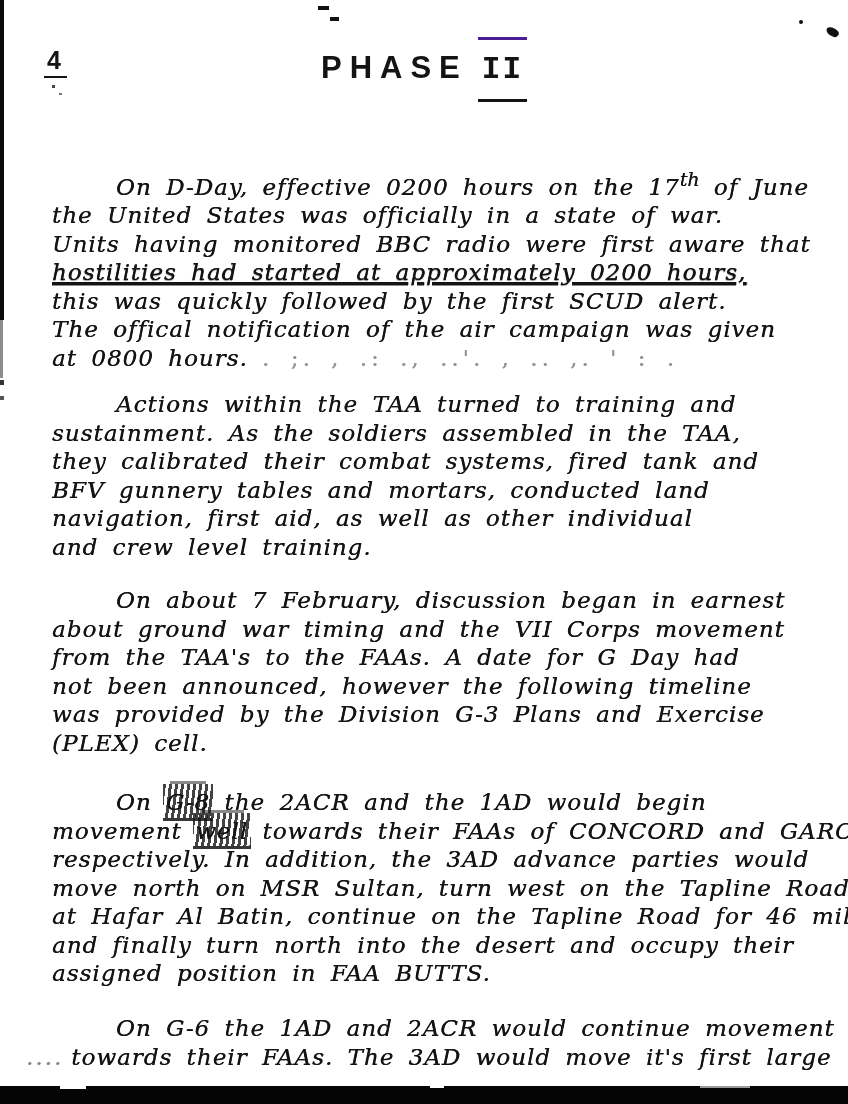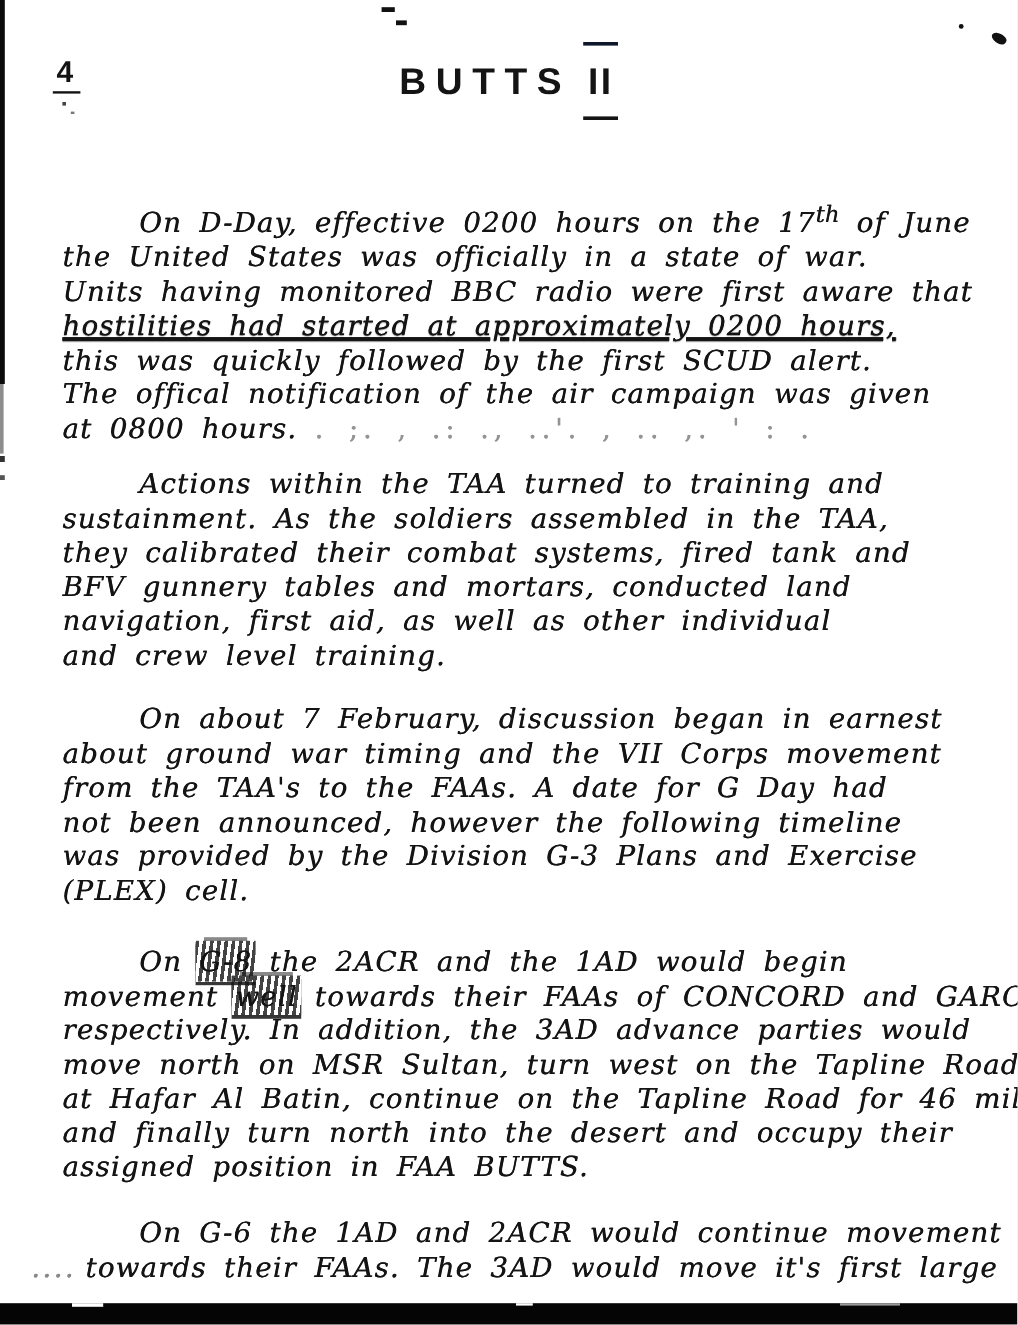--- a/index.html
+++ b/index.html
@@ -30,22 +30,22 @@
   
   .pagenum{position:absolute;top:46px;left:44px;font-style:normal;
     font-family:"Liberation Sans",sans-serif;font-size:25px;font-weight:600;
     border-bottom:2px solid #141414;padding:0 6px 1px 3px;}
   .pagenum-dot1{position:absolute;left:52px;top:85px;width:3px;height:3px;background:#444;}
   .pagenum-dot2{position:absolute;left:59px;top:93px;width:3px;height:2px;background:#777;}
   
   .title{position:absolute;top:50px;left:0;width:848px;text-align:center;
     font-style:normal;font-family:"Liberation Sans",sans-serif;
     font-size:31px;font-weight:600;letter-spacing:8px;}
-  .roman{border-top:3px solid #0f172a;border-bottom:3px solid #141414;
-    padding:12px 4px;margin-left:10px;letter-spacing:2px;}
+  .roman{border-top:3px solid #4c1d95;border-bottom:3px solid #141414;
+    padding:12px 4px;margin-left:10px;letter-spacing:2px;font-family:Liberation Mono, monospace;}
   
   .artifact{position:absolute;}
   .edge-line{left:0;top:0;width:4px;height:320px;background:#0a0a0a;}
   .edge-line-faint{left:0;top:320px;width:3px;height:58px;background:#8d8d8d;}
   .edge-tick1{left:0;top:380px;width:4px;height:5px;background:#333;}
   .edge-tick2{left:0;top:396px;width:4px;height:4px;background:#555;}
   .top-dash1{left:318px;top:6px;width:11px;height:4px;background:#111;}
   .top-dash2{left:330px;top:17px;width:9px;height:4px;background:#111;}
   .tr-dot{left:799px;top:20px;width:4px;height:4px;background:#111;border-radius:50%;}
   .tr-comma{left:826px;top:28px;width:13px;height:8px;background:#111;
@@ -67,21 +67,21 @@
   <div class="artifact top-dash1"></div>
   <div class="artifact top-dash2"></div>
   <div class="artifact tr-dot"></div>
   <div class="artifact tr-comma"></div>
 
   <div class="pagenum">4</div>
   <div class="pagenum-dot1"></div>
   <div class="pagenum-dot2"></div>
 
   <div class="title">
-    <span>BUTTS</span><span class="roman">II</span>
+    <span>PHASE</span><span class="roman">II</span>
   </div>
 
   <div class="para hw p1">
     <div class="line indent"><span>On D-Day, effective 0200 hours on the 17</span><sup class="sup">th</sup><span> of June</span></div>
     <div class="line">the United States was officially in a state of war.</div>
     <div class="line">Units having monitored BBC radio were first aware that</div>
     <div class="line heavyline">hostilities had started at approximately 0200 hours,</div>
     <div class="line">this was quickly followed by the first SCUD alert.</div>
     <div class="line">The offical notification of the air campaign was given</div>
     <div class="line"><span>at 0800 hours.</span> <span class="faded">. ;. ,  .: .,  ..'.  , ..  ,.  ' : .</span></div>

